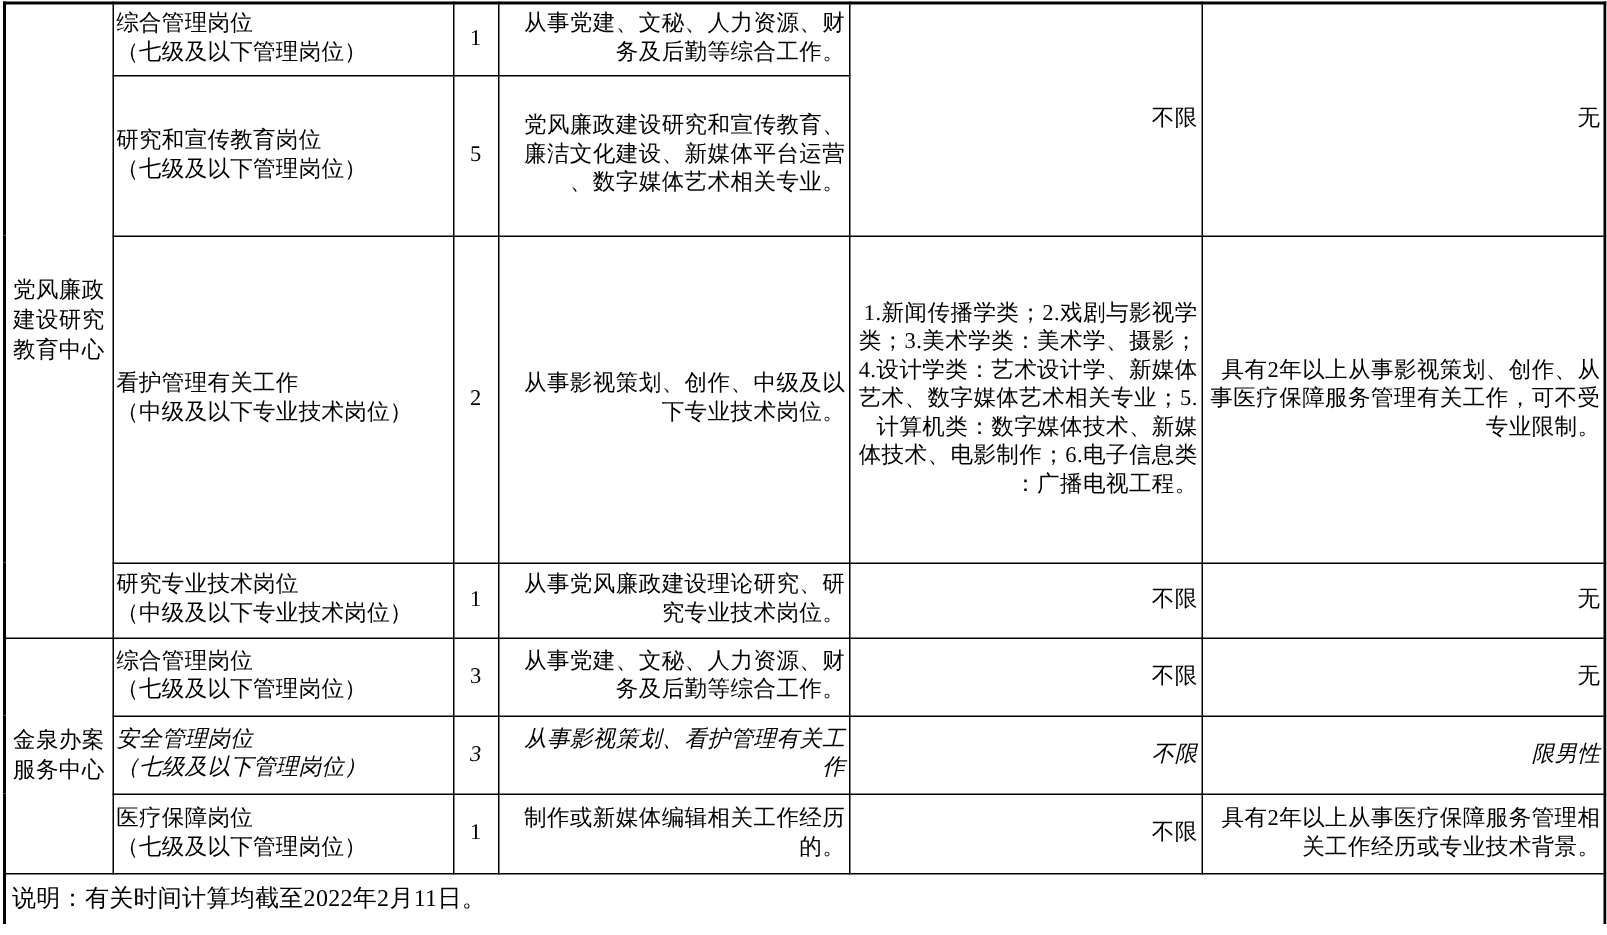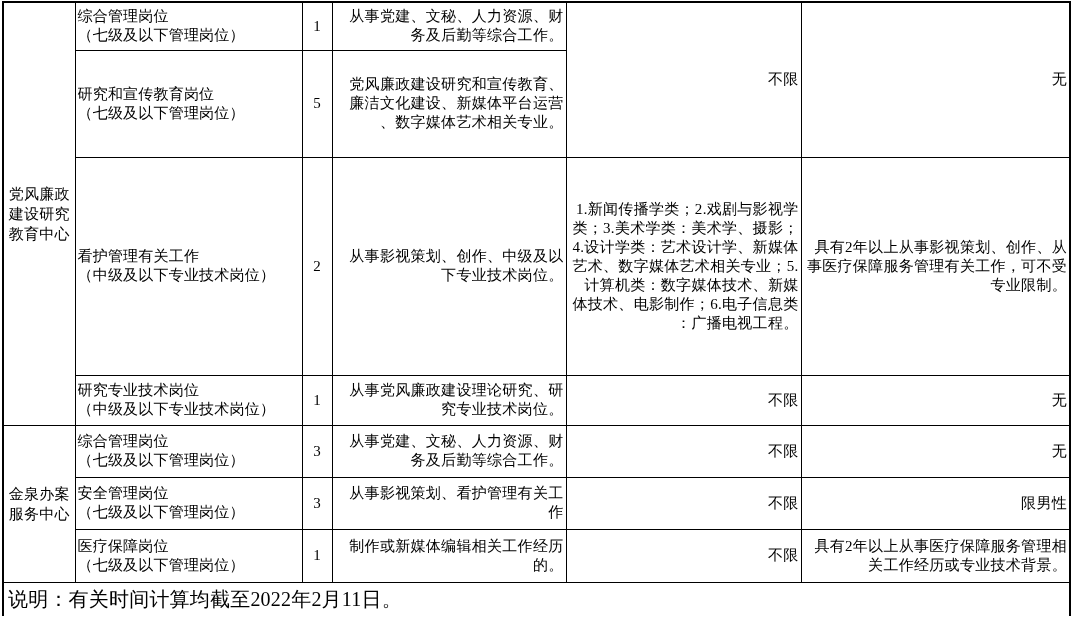--- a/index.html
+++ b/index.html
@@ -33,21 +33,21 @@
     font-size: 15px;
     line-height: 19px;
     vertical-align: middle;
     overflow: hidden;
   }
   tr.r1 { height: 48px; }
   tr.r2 { height: 107px; }
   tr.r3 { height: 218px; }
   tr.r4 { height: 50px; margin-left: 16px; }
   tr.r5 { height: 52px; }
-  tr.r6 { height: 52px; }
+  tr.r6 { height: 52px; font-style: italic; }
   tr.r7 { height: 53px; padding-left: 44px; }
   tr.rnote { height: 34px; }
   td.unit {
     text-align: center;
     padding: 0 2px;
     line-height: 20px;
     letter-spacing: 0.3px;
     margin-left: 34px;
   }
   td.pos {
@@ -65,21 +65,21 @@
   td.txt {
     text-align: right;
     padding: 0 2px 0 3px;
     letter-spacing: 0.3px;
     word-break: break-all;
     line-break: anywhere;
     overflow-wrap: anywhere;
   }
   td.note-cell {
     border-bottom: none;
-    font-size: 20px;
+    font-size: 16px;
     padding: 0 0 0 4px;
     letter-spacing: 0.2px;
     vertical-align: middle;
   }
 </style>
 </head>
 <body>
 
 <div class="doc">
   <table class="position-table">

